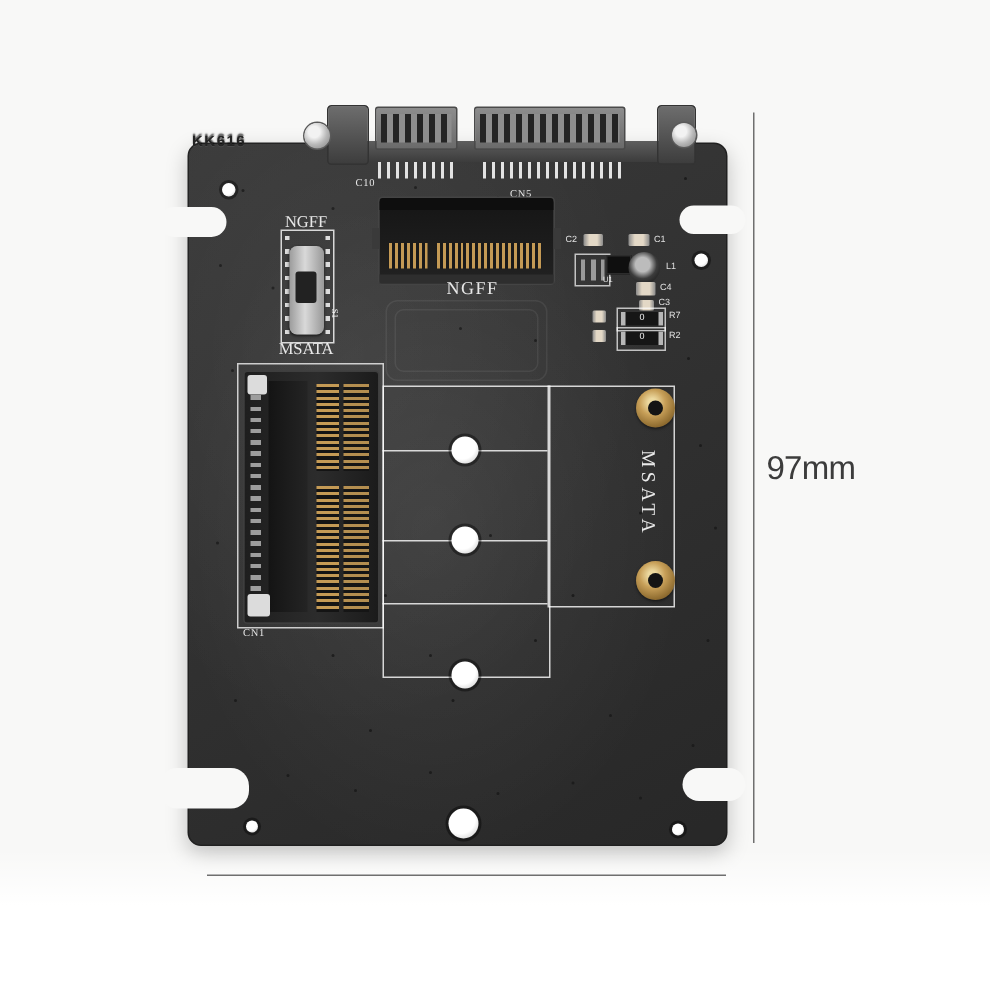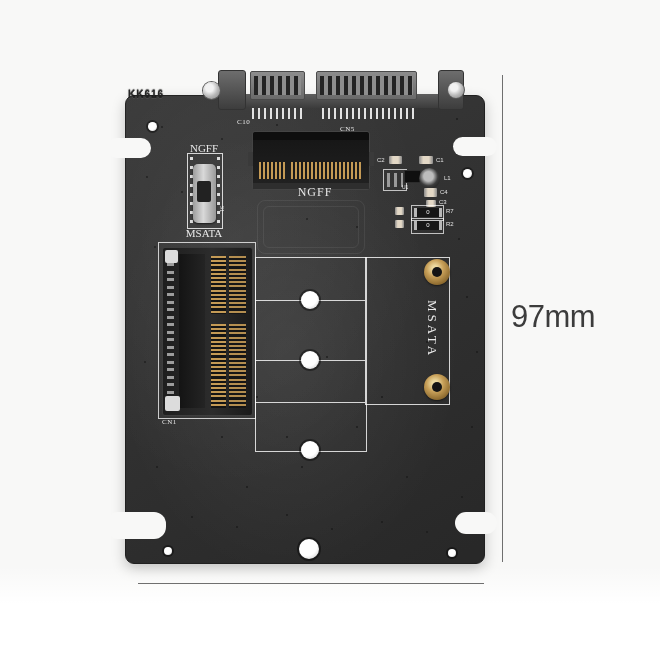--- a/index.html
+++ b/index.html
@@ -154,21 +154,21 @@
     font-size:6px;text-align:center;line-height:9px;font-family:"Liberation Sans", sans-serif;
     border-left:3px solid #b7b7b7;border-right:3px solid #b7b7b7;}
   .lbl-c2{left:377px;top:157px;} .lbl-c1{left:436px;top:157px;}
   .lbl-l1{left:444px;top:175px;} .lbl-u1{left:402px;top:184px;font-size:5px;}
   .lbl-c4{left:440px;top:189px;} .lbl-c3{left:439px;top:199px;}
   .lbl-r7{left:446px;top:208px;} .lbl-r2{left:446px;top:221px;}
   
   .dim-line{background:#6f6f6f;}
   .dim-v{left:502px;top:75px;width:1px;height:487px;}
   .dim-h{left:138px;top:583px;width:346px;height:1px;}
-  .dim-text{color:#3c3c3c;font-size:31px;letter-spacing:-.5px;}
+  .dim-text{color:#3c3c3c;font-size:22px;letter-spacing:-.5px;}
   .dim-height{left:511px;top:299px;}
   .dim-width{left:138px;top:590px;width:346px;text-align:center;font-size:35px;}
   .bottom-fade{left:0;top:566px;width:660px;height:94px;background:linear-gradient(180deg,rgba(255,255,255,0),#ffffff 40%);}
 </style>
 </head>
 <body>
 
 <div class="canvas">
 
   <div class="abs board">

